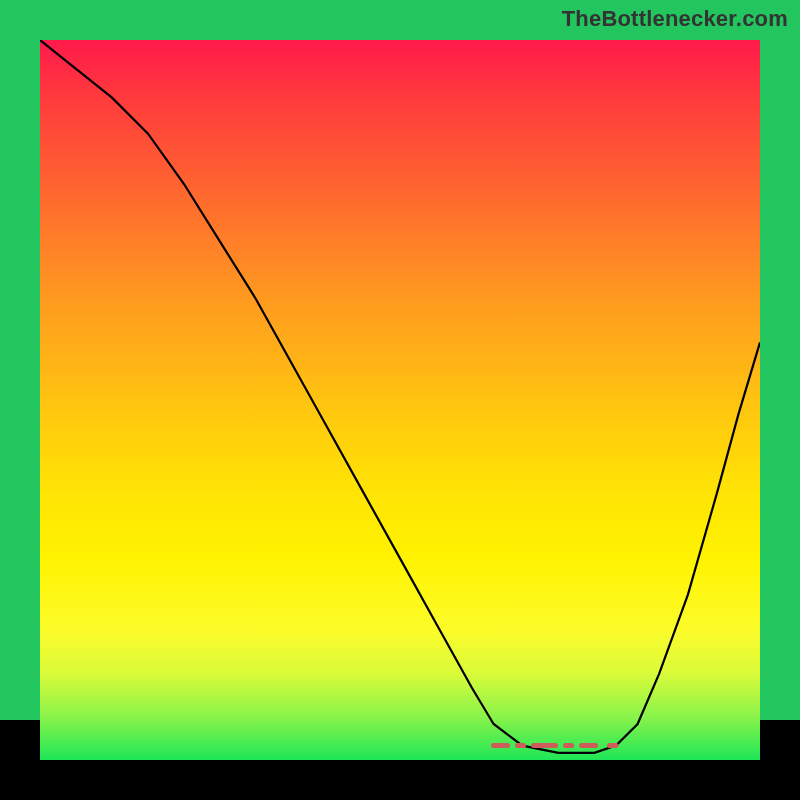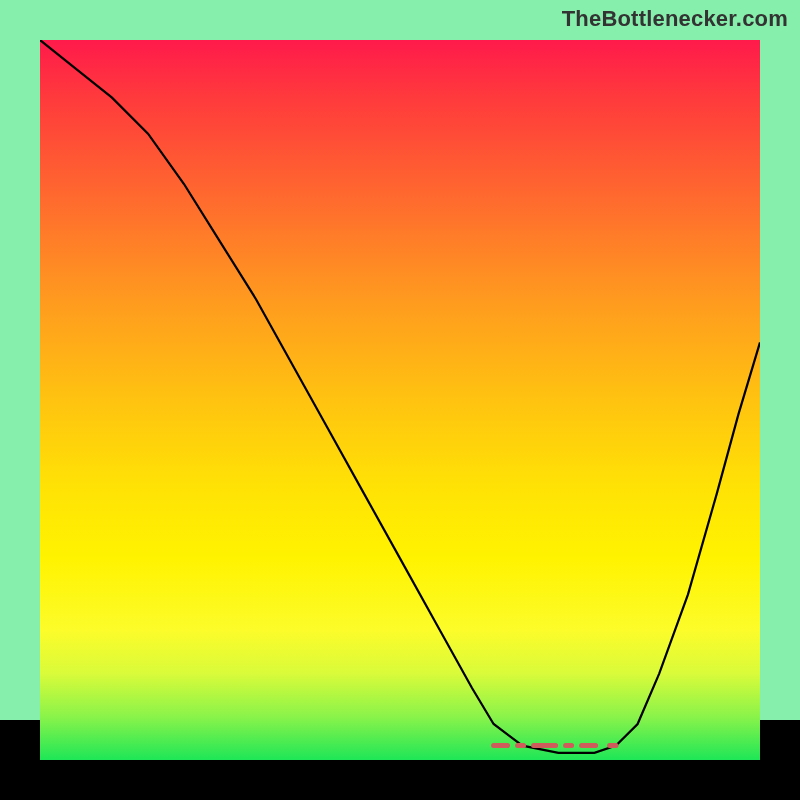--- a/index.html
+++ b/index.html
@@ -1,17 +1,17 @@
 <!DOCTYPE html>
 <html><head>
 <meta charset="utf-8">
 <style>
   * { margin: 0; padding: 0; box-sizing: border-box; }
   html, body { width: 800px; height: 800px; background: #000; overflow: hidden; }
-  .container { position: relative; width: 800px; height: 720px; background: #86efac; }
+  .container { position: relative; width: 800px; height: 720px; background: #22c55e; }
   .watermark {
     position: absolute;
     top: 6px;
     right: 12px;
     color: #333;
     font-family: Arial, Helvetica, sans-serif;
     font-size: 22px;
     font-weight: 600;
     letter-spacing: 0.2px;
     z-index: 3;

